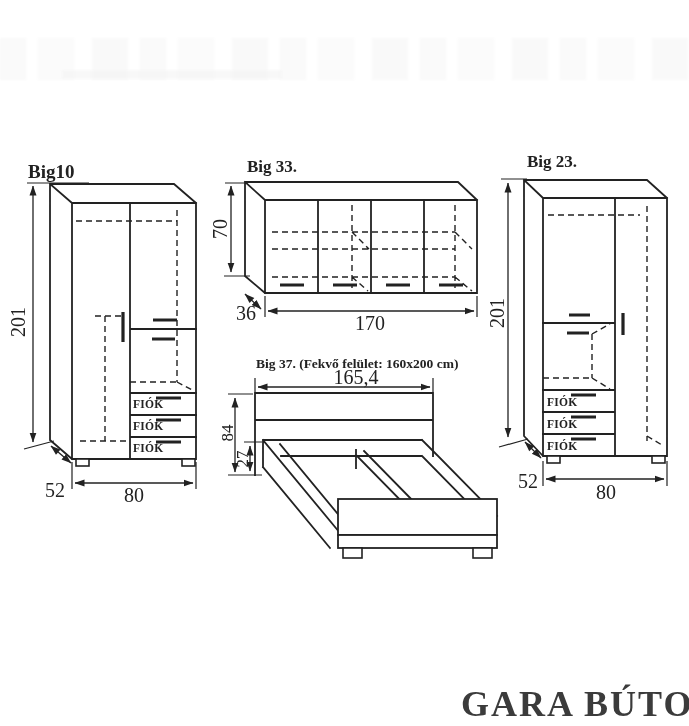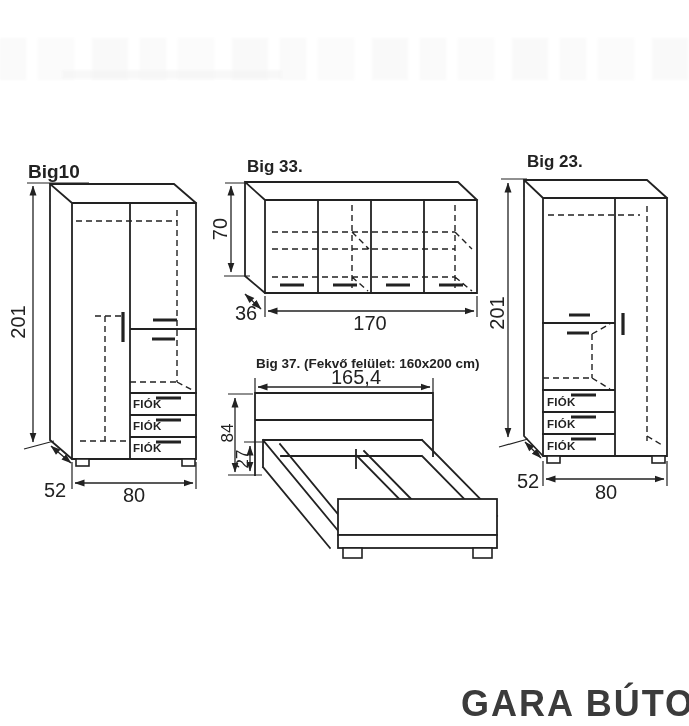--- a/index.html
+++ b/index.html
@@ -6,21 +6,21 @@
     --line:#222222;
     --brand:#3b3b3b;
     --background:#ffffff;
   }
   html,body{margin:0;padding:0;background:#e9e9e9;}
   .page{
     position:relative;
     width:689px;height:726px;
     background:var(--background);
     overflow:hidden;
-    font-family:Liberation Sans, sans-serif;
+    font-family:Liberation Serif, serif;
     margin:0 auto;
   }
   .watermark{
     position:absolute;left:0;top:38px;width:689px;height:42px;
     background:repeating-linear-gradient(90deg,
       #f6f6f6 0 26px, #ffffff 26px 38px,
       #f8f8f8 38px 74px, #ffffff 74px 92px,
       #f5f5f5 92px 128px, #ffffff 128px 140px);
     opacity:.55;filter:blur(1px);
   }

